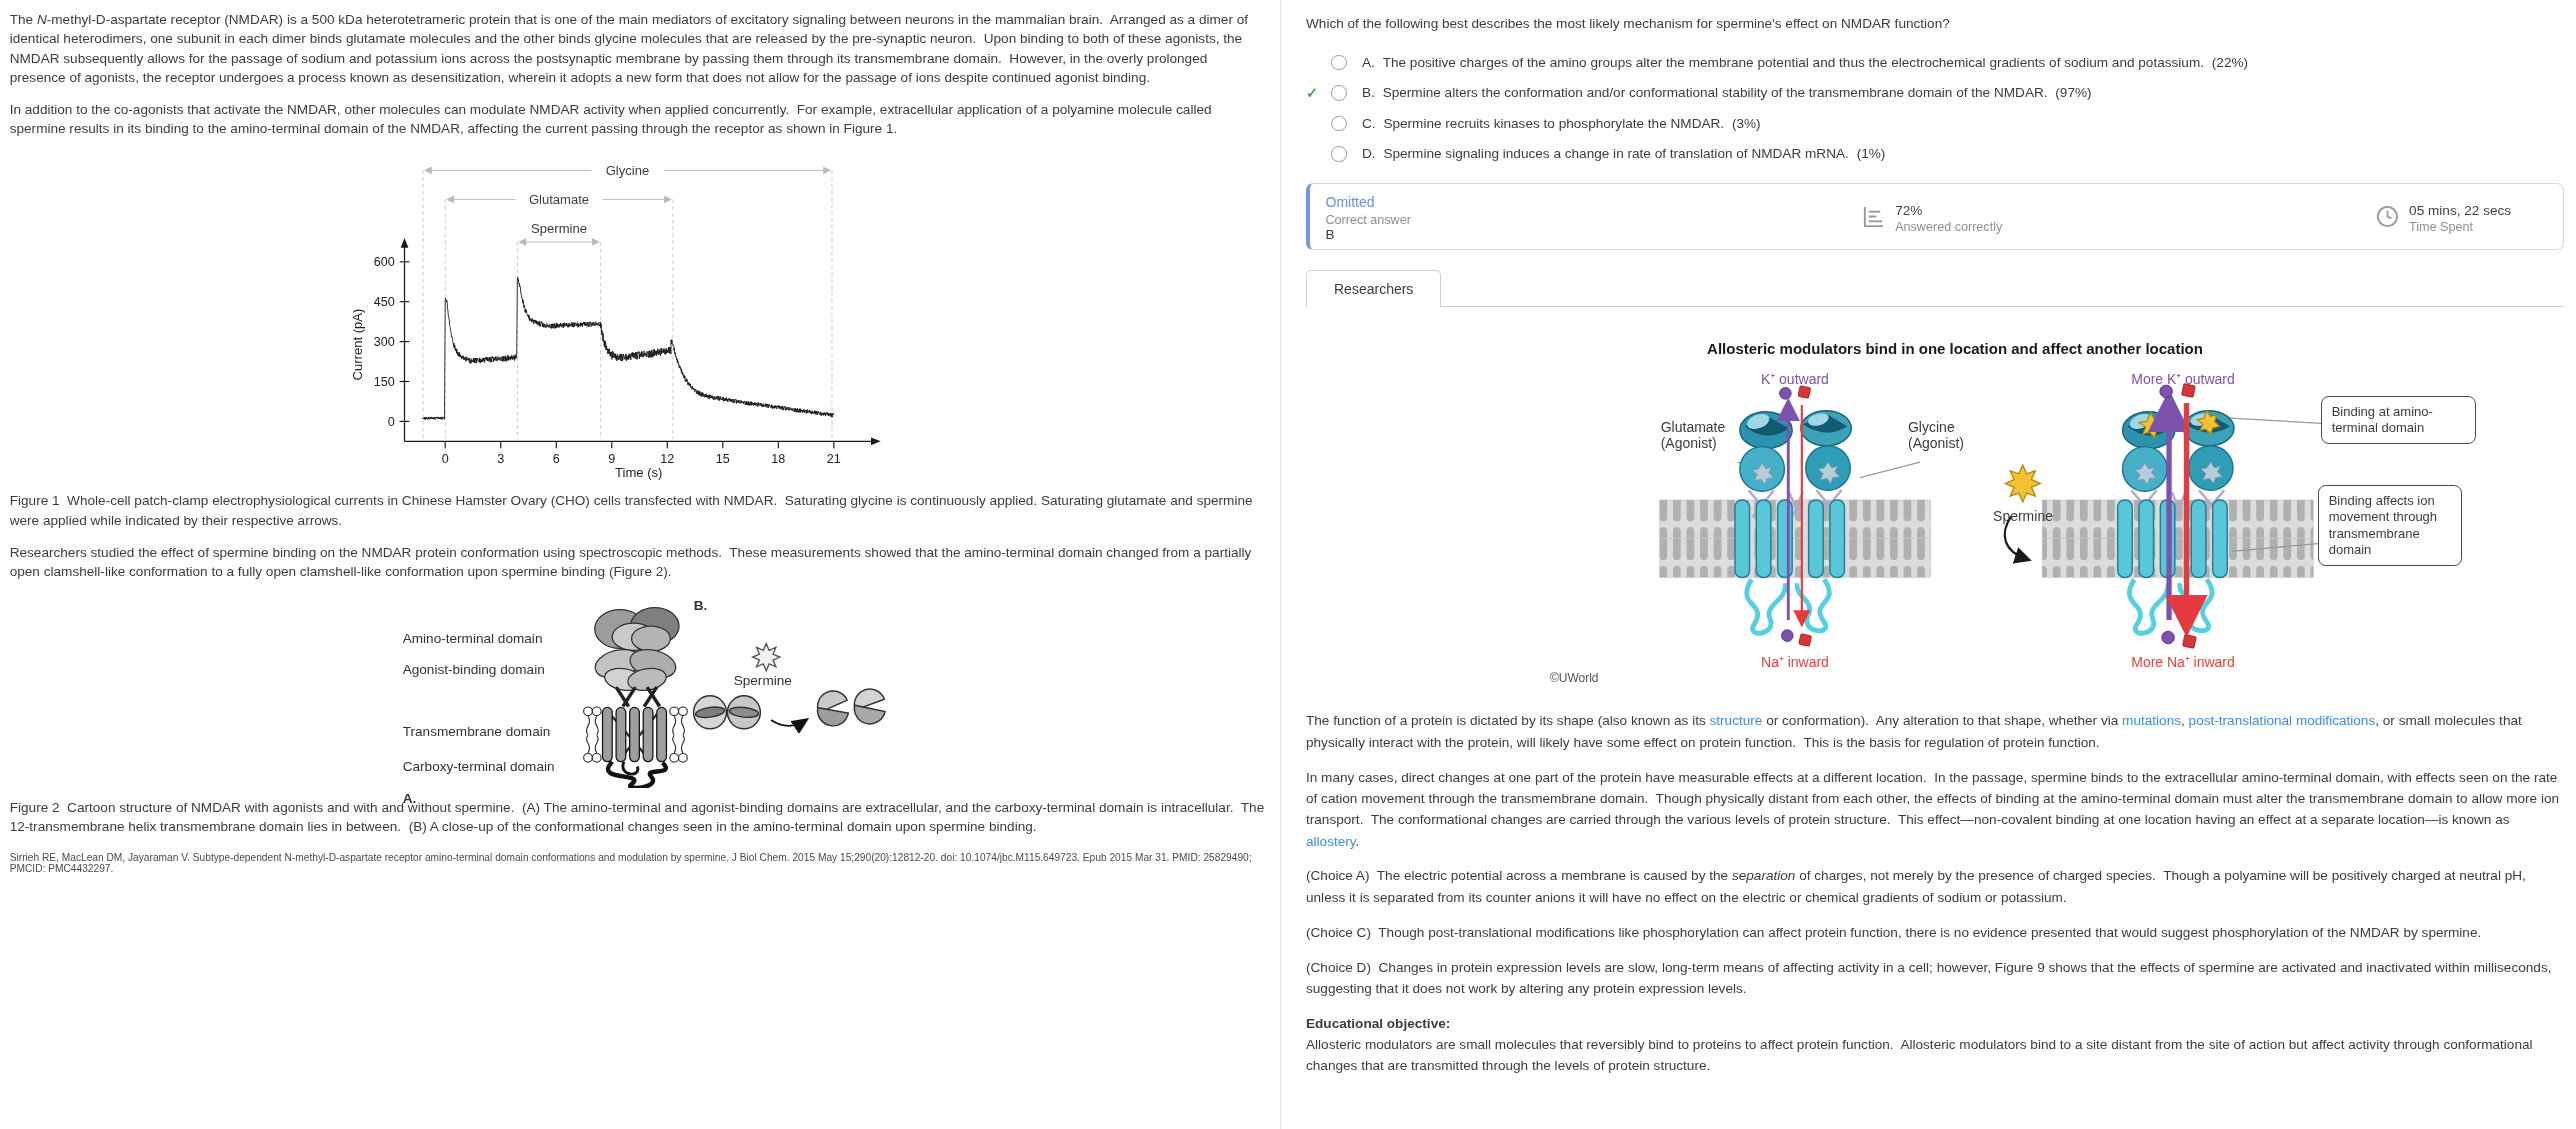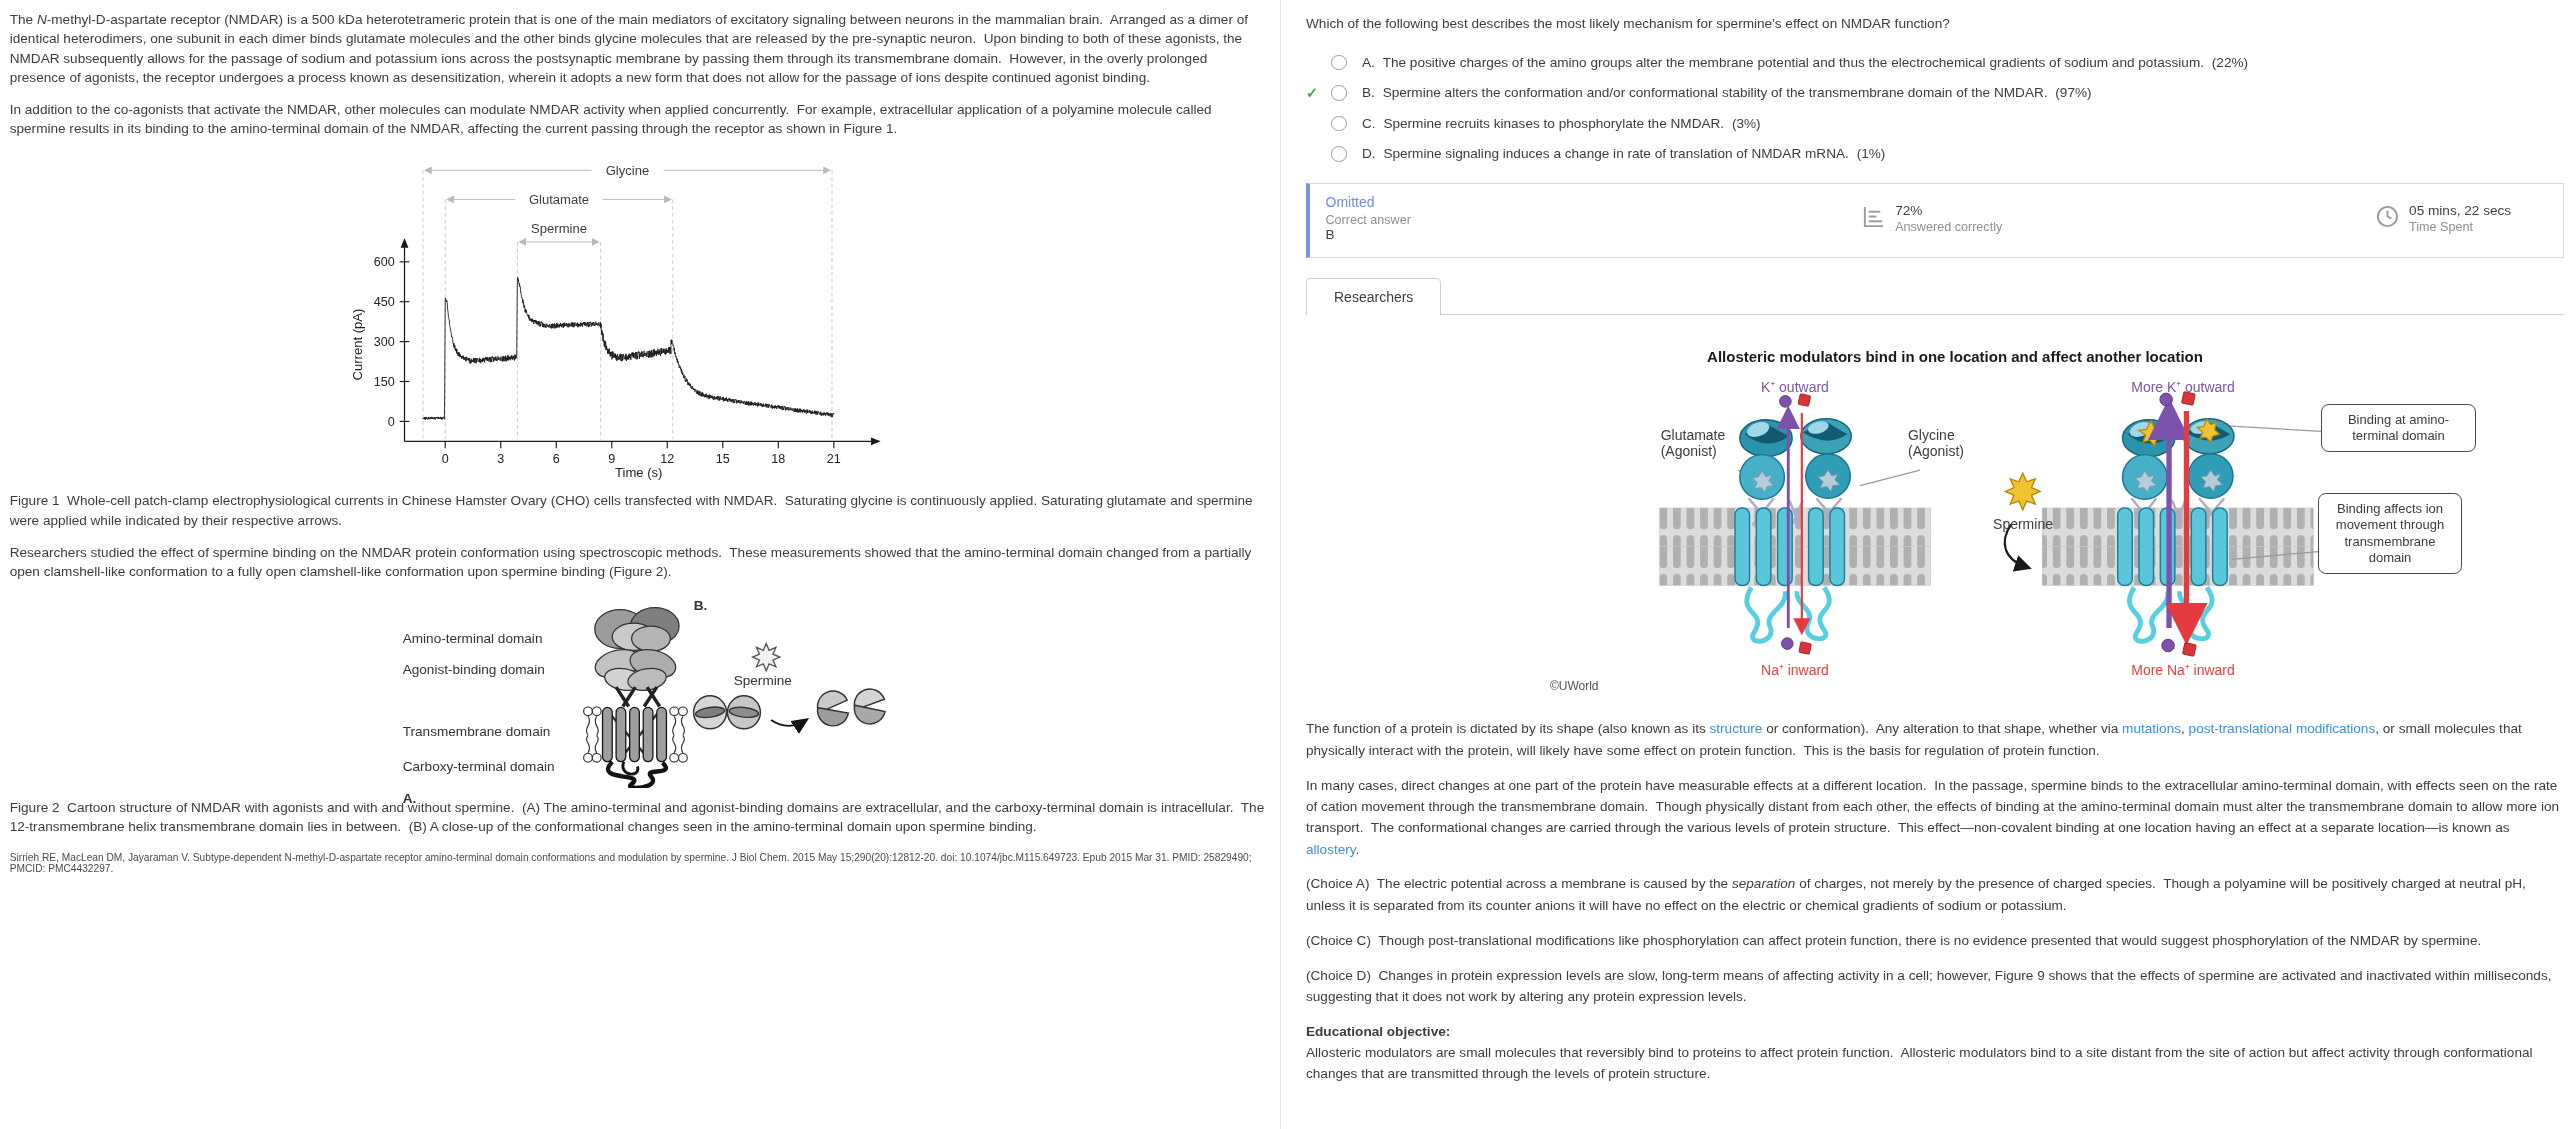--- a/index.html
+++ b/index.html
@@ -20,42 +20,42 @@
 
 #question-text{line-height:19.4px;margin-bottom:21.3px;white-space:pre-wrap}
 .opt{display:flex;align-items:center;margin-bottom:14.5px;cursor:pointer}
 .chk{width:25px;font-size:14.5px;font-weight:bold;color:#3fa33f;visibility:hidden}
 .radio{width:15.5px;height:15.5px;border:1.5px solid #9a9a9a;border-radius:50%;
   margin-right:15.5px;flex:none;background:#fff}
 .olet{margin-right:7.8px}
 .otxt,.opct{white-space:pre-wrap}
 .opct{margin-left:7.8px}
 
-#stats-card{position:relative;margin-top:21.3px;height:75px;border:1px solid #d8d8d8;
-  border-left:4.8px solid #7596e0;border-radius:0;background:#fff;padding:9.7px 15.5px}
+#stats-card{position:relative;margin-top:21.3px;height:67px;border:1px solid #d8d8d8;
+  border-left:4.8px solid #7596e0;border-radius:7px;background:#fff;padding:9.7px 15.5px}
 #stat-omitted{color:#6b8de3;font-size:14px;margin-bottom:2.9px}
 .stat-cap{color:#8f8f8f;font-size:12.6px}
 .stat-val{color:#3f3f3f;font-size:13.6px;margin-bottom:1.9px}
 .stat-block{position:absolute;top:19.4px;display:flex;align-items:flex-start}
 #stat-correct-block{position:static}
 #stat-percent-block{left:44%}
 #stat-time-block{left:85%}
 .stat-icon{margin-right:8.7px;margin-top:1px}
 
 #tab-row{margin-top:19.4px;border-bottom:1px solid #cfcfcf}
 #tab-explanation{display:inline-block;padding:9.7px 27px;border:1px solid #cfcfcf;border-bottom:none;
   border-radius:4.8px 4.8px 0 0;background:#fff;position:relative;top:1px;font-size:14px;cursor:pointer}
 
 #illu{position:relative;margin:33px 0 0 242px;width:1027px;height:357px}
 #illu-title{position:absolute;left:0;top:0;width:814px;text-align:center;font-weight:bold;font-size:15px;color:#1a1a1a}
 #illu-gfx{position:absolute;left:0;top:29px;width:1027px;height:320px}
 .ilabel{position:absolute;font-size:14px;white-space:nowrap;transform:translateX(-50%);text-align:left}
 .purple{color:#7c52ad}.redtxt{color:#e8413c}
 .callout{position:absolute;background:#fff;border:1.5px solid #4a4a4a;border-radius:7.8px;
-  padding:6.8px 9.7px;font-size:13px;line-height:16.5px;text-align:center;transform:none}
+  padding:6.8px 9.7px;font-size:13px;line-height:16.5px;transform:none}
 #illu-credit{position:absolute;left:1.9px;top:302px;font-size:12px;color:#555}
 
 .exp-para{line-height:21.3px;margin-top:13.6px;white-space:pre-wrap}
 #edu-head{font-weight:bold;margin-top:13.6px;line-height:21.3px}
 #edu-text{line-height:21.3px;white-space:pre-wrap}
 </style>
 </head>
 <body>
 
 <div id="left-panel" class="panel">

